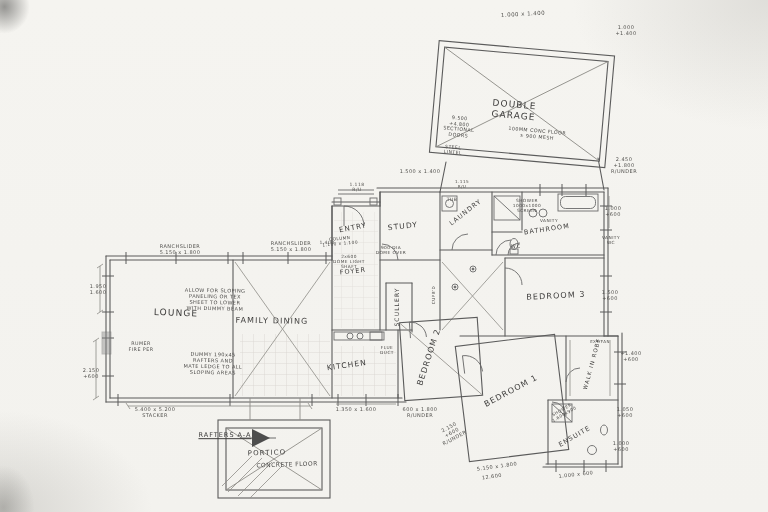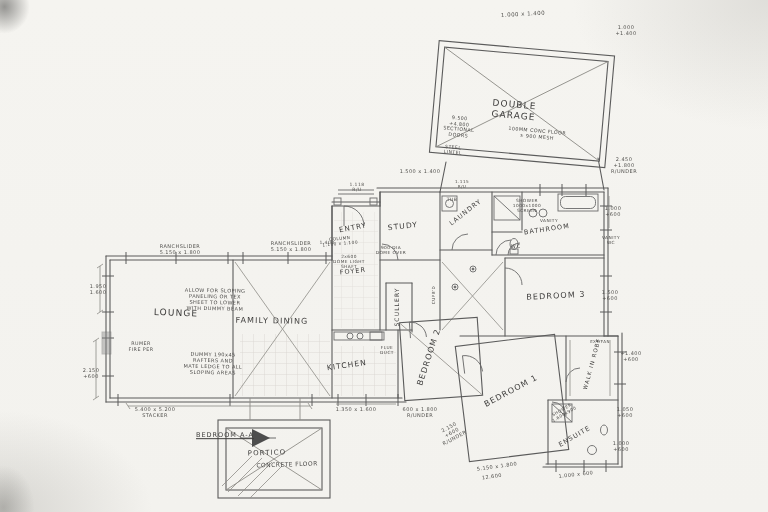--- a/index.html
+++ b/index.html
@@ -205,21 +205,21 @@
       <span class="lbl room" style="left: 556px; top: 296px; font-size: 8px; transform: translate(-50%, -50%) rotate(-3deg);">BEDROOM 3</span>
       <span class="lbl room" style="left: 429px; top: 357px; font-size: 8px; transform: translate(-50%, -50%) rotate(-72deg);">BEDROOM 2</span>
       <span class="lbl room" style="left: 511px; top: 391px; font-size: 8px; transform: translate(-50%, -50%) rotate(-28deg);">BEDROOM 1</span>
       <span class="lbl room" style="left: 397px; top: 307px; font-size: 6px; transform: translate(-50%, -50%) rotate(-90deg);">SCULLERY</span>
       <span class="lbl room" style="left: 592px; top: 364px; font-size: 5.5px; transform: translate(-50%, -50%) rotate(-75deg);">WALK IN ROBE</span>
       <span class="lbl room" style="left: 575px; top: 437px; font-size: 6.5px; transform: translate(-50%, -50%) rotate(-30deg);">ENSUITE</span>
       <span class="lbl room" style="left: 514px; top: 110px; font-size: 9px; transform: translate(-50%, -50%) rotate(5deg);">DOUBLE
 GARAGE</span>
       <span class="lbl room" style="left: 267px; top: 453px; font-size: 7px; transform: translate(-50%, -50%) rotate(-2deg);">PORTICO</span>
       <span class="lbl note" style="left: 287px; top: 464px; font-size: 6px; transform: translate(-50%, -50%) rotate(-2deg);">CONCRETE FLOOR</span>
-      <span class="lbl section" style="left: 225px; top: 436px; font-size: 6.5px; transform: translate(-50%, -50%) rotate(0deg);">BEDROOM A-A</span>
+      <span class="lbl section" style="left: 225px; top: 436px; font-size: 6.5px; transform: translate(-50%, -50%) rotate(0deg);">RAFTERS A-A</span>
       <span class="lbl room" style="left: 516px; top: 247px; font-size: 5px; transform: translate(-50%, -50%) rotate(0deg);">WC</span>
       <span class="lbl note" style="left: 434px; top: 295px; font-size: 4.2px; transform: translate(-50%, -50%) rotate(-90deg);">CUPB'D</span>
       <span class="lbl note" style="left: 215px; top: 300px; font-size: 5px; transform: translate(-50%, -50%) rotate(1deg);">ALLOW FOR SLOPING
 PANELING OR TEX
 SHEET TO LOWER
 WITH DUMMY BEAM</span>
       <span class="lbl note" style="left: 213px; top: 364px; font-size: 5px; transform: translate(-50%, -50%) rotate(1deg);">DUMMY 190x45
 RAFTERS AND
 MATE LEDGE TO ALL
 SLOPING AREAS</span>

